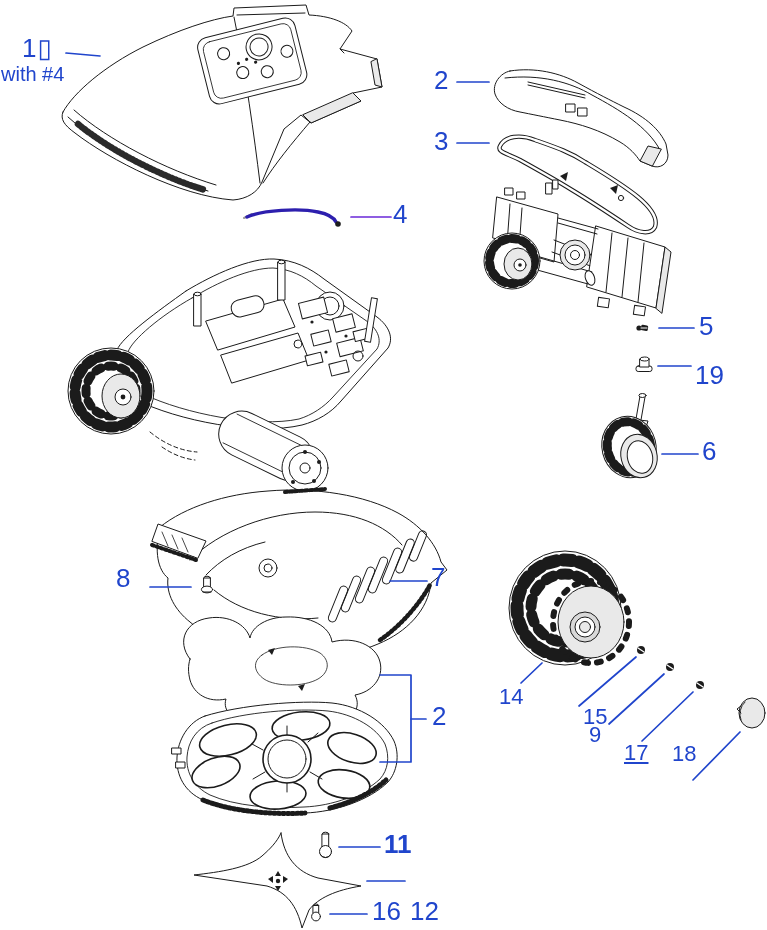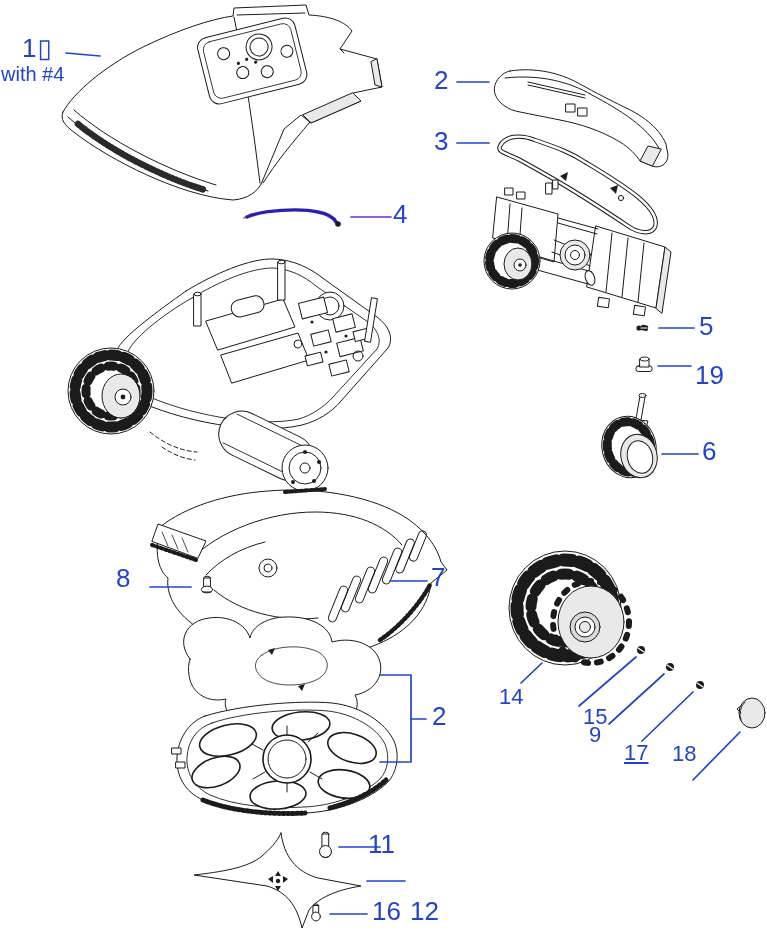--- a/index.html
+++ b/index.html
@@ -342,21 +342,21 @@
 <div class="callout note" style="left:1px;top:64px;text-align:center;">with #4</div>
 <div class="callout lg" style="left:434px;top:67px;">2</div>
 <div class="callout lg" style="left:434px;top:128px;">3</div>
 <div class="callout lg" style="left:393px;top:201px;">4</div>
 <div class="callout lg" style="left:699px;top:313px;">5</div>
 <div class="callout lg" style="left:695px;top:350px;margin-top:12px;">19</div>
 <div class="callout lg" style="left:702px;top:438px;">6</div>
 <div class="callout lg" style="left:116px;top:565px;">8</div>
 <div class="callout lg" style="left:431px;top:564px;">7</div>
 <div class="callout lg" style="left:432px;top:703px;">2</div>
-<div class="callout lg" style="left:368px;top:831px;">11</div>
+<div class="callout lg" style="left:384px;top:831px;font-weight:bold;">11</div>
 <div class="callout lg" style="left:410px;top:864px;margin-top:34px;">12</div>
 <div class="callout lg" style="left:372px;top:898px;">16</div>
 <div class="callout md" style="left:499px;top:686px;">14</div>
 <div class="callout md" style="left:558px;top:706px;margin-left:25px;">15</div>
 <div class="callout md" style="left:589px;top:724px;">9</div>
 <div class="callout md" style="left:624px;top:742px;text-decoration:underline;">17</div>
 <div class="callout md" style="left:672px;top:743px;">18</div>
 
 </div>
 

